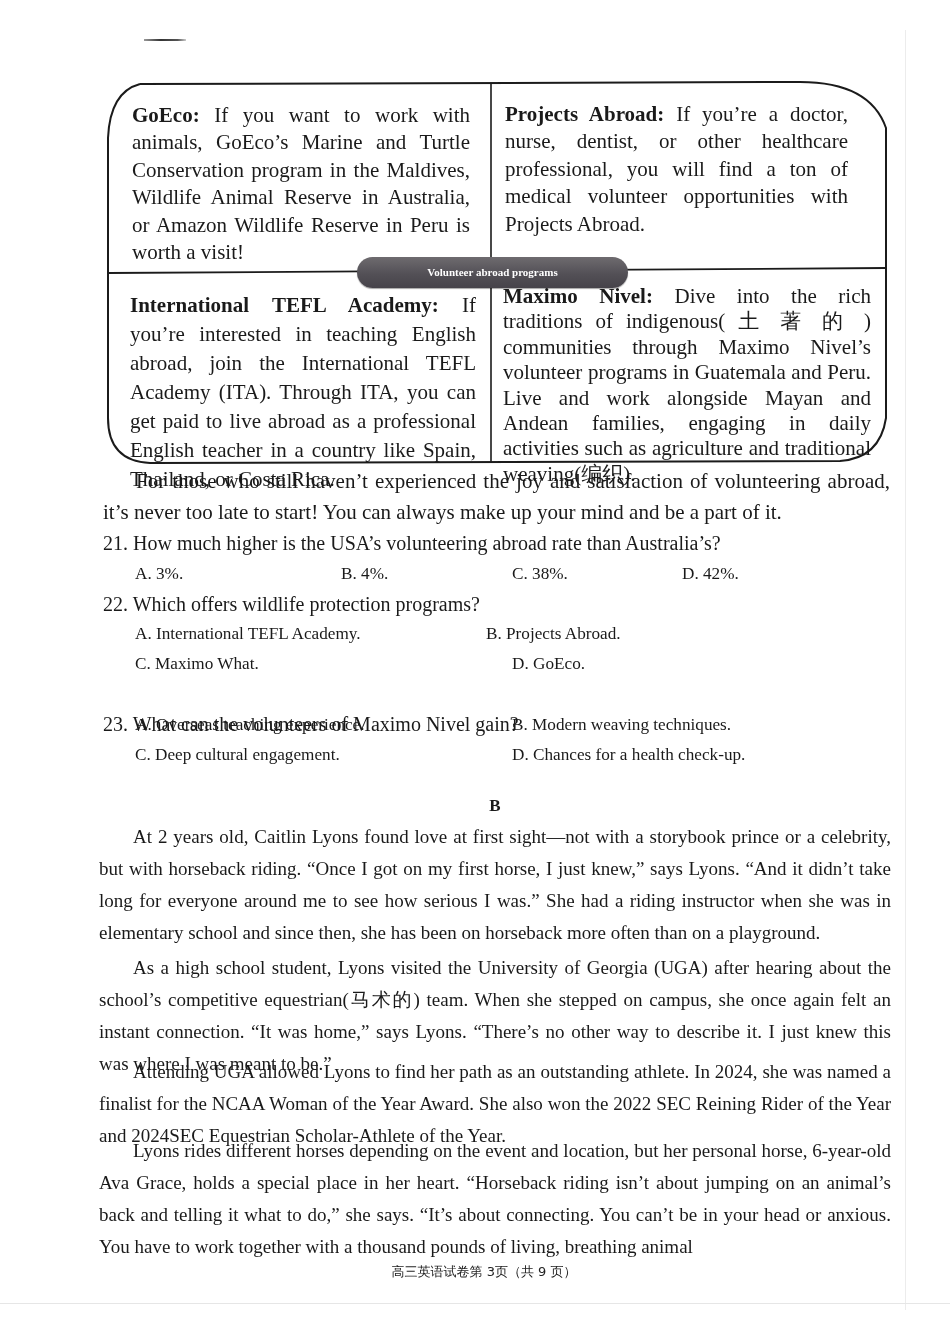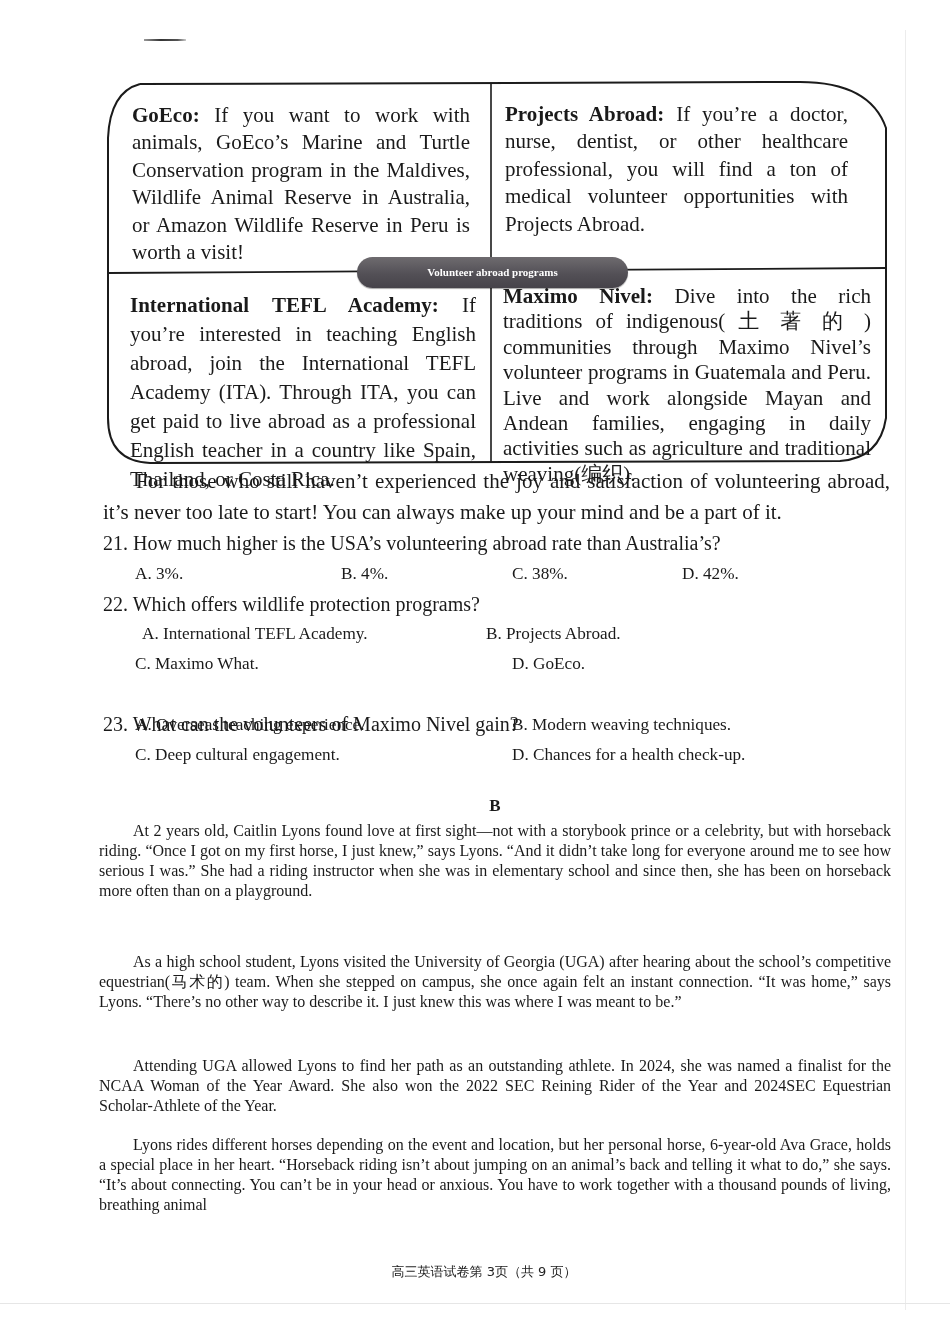--- a/index.html
+++ b/index.html
@@ -40,21 +40,21 @@
     text-align: justify;
   }
   .para .indent { display: inline-block; width: 33px; }
   .q { position: absolute; left: 103px; font-size: 20px; line-height: 24px; white-space: nowrap; }
   .opt { position: absolute; font-size: 17.2px; line-height: 24px; white-space: nowrap; }
   .sec-title {
     position: absolute; left: 0; width: 990px; top: 796px; text-align: center;
     font-weight: bold; font-size: 17px;
   }
   .passage {
-    position: absolute; left: 99px; width: 792px; font-size: 16px; line-height: 20px;
+    position: absolute; left: 99px; width: 792px; font-size: 19px; line-height: 32px;
     text-align: justify; text-align-last: left;
   }
   .passage .indent { display: inline-block; width: 34px; }
   .footer {
     position: absolute; left: 0; width: 968px; top: 1263px; text-align: center;
     font-family: "DejaVu Sans", sans-serif; font-size: 13px; color: #222;
   }
 </style>
 </head>
 <body>
@@ -103,21 +103,21 @@
 </div>
 <div class="opt" style="left:135px; top:562px;">A. 3%.</div>
 <div class="opt" style="left:341px; top:562px;">B. 4%.</div>
 <div class="opt" style="left:512px; top:562px;">C. 38%.</div>
 <div class="opt" style="left:682px; top:562px;">D. 42%.</div>
 
 <div class="q" style="top:592px;">
   <span>22.</span>
   <span>Which offers wildlife protection programs?</span>
 </div>
-<div class="opt" style="left:135px; top:622px;margin-left:7px;">A. International TEFL Academy.</div>
+<div class="opt" style="left:135px; top:622px;">A. International TEFL Academy.</div>
 <div class="opt" style="left:486px; top:622px;">B. Projects Abroad.</div>
 <div class="opt" style="left:135px; top:652px;">C. Maximo What.</div>
 <div class="opt" style="left:512px; top:652px;">D. GoEco.</div>
 
 <div class="q" style="top:712px;">
   <span>23.</span>
   <span>What can the volunteers of Maximo Nivel gain?</span>
 </div>
 <div class="opt" style="left:135px; top:713px;">A. Overseas teaching experience.</div>
 <div class="opt" style="left:512px; top:713px;">B. Modern weaving techniques.</div>

